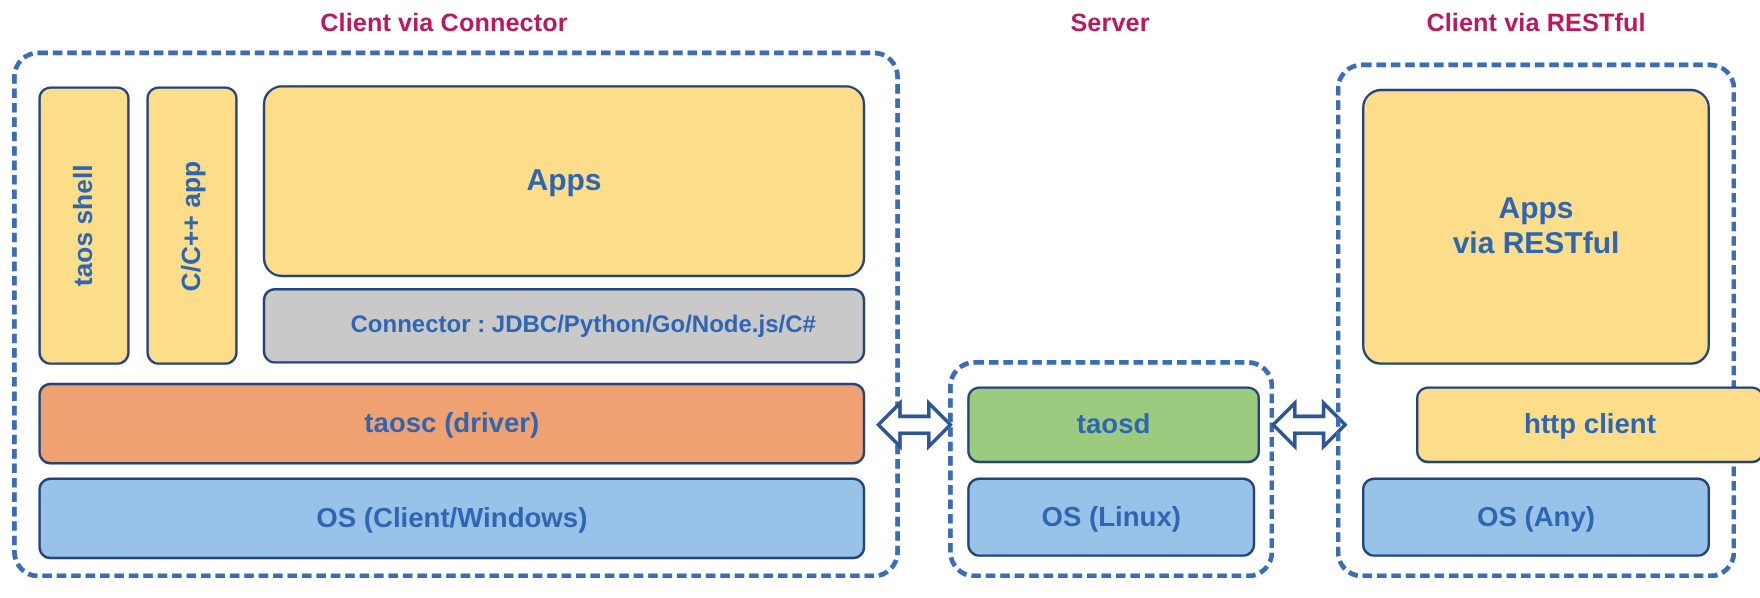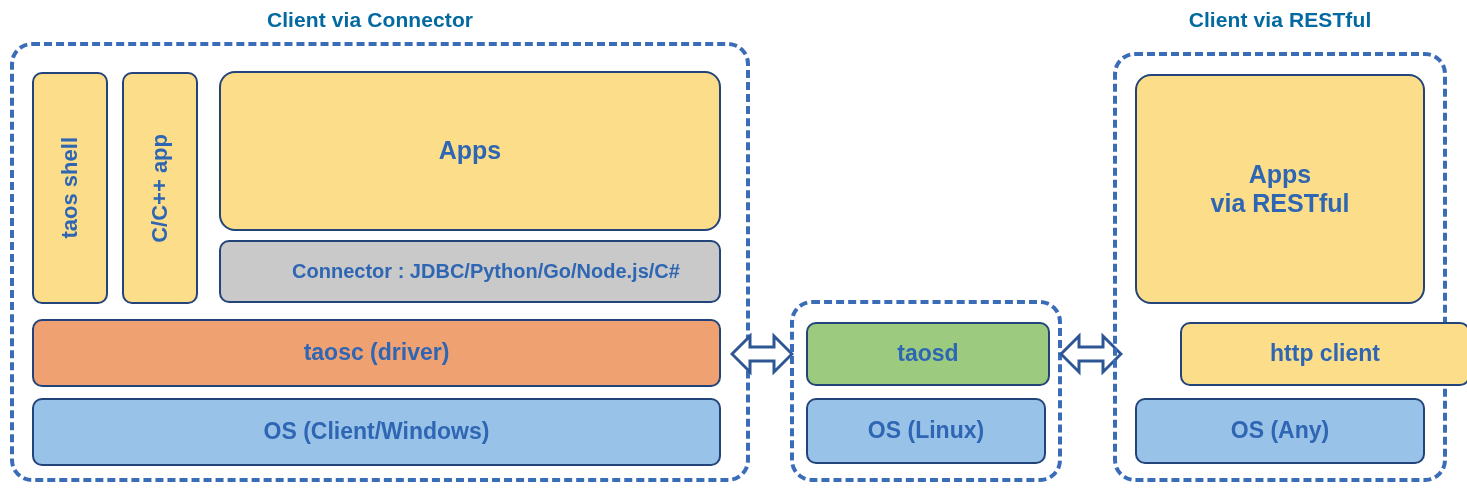--- a/index.html
+++ b/index.html
@@ -16,21 +16,21 @@
     height: 498px;
     background: #ffffff;
     overflow: hidden;
   }
 
   
   .section-title {
     position: absolute;
     font-size: 21px;
     font-weight: bold;
-    color: #0369a1;
+    color: #be185d;
     text-align: center;
     white-space: nowrap;
     letter-spacing: 0.1px;
   }
 
   
   .group {
     position: absolute;
     border: 4px dashed #3a6cb8;
     border-radius: 22px;
@@ -72,20 +72,21 @@
   }
   .arrow svg { display: block; }
 </style>
 </head>
 <body>
 
 <div id="canvas">
 
   <div class="section-title" style="left:155px; top:8px; width:430px;">Client via Connector</div>
 
+  <div class="section-title" style="left:810px; top:8px; width:230px;">Server</div>
 
   <div class="section-title" style="left:1110px; top:8px; width:340px;">Client via RESTful</div>
 
   <div class="group" style="left:10px; top:42px; width:740px; height:440px;"></div>
 
   <div class="node fill-yellow" style="left:32px; top:72px; width:76px; height:232px; font-size:22px;">
     <span class="vertical-text">taos shell</span>
   </div>
 
   <div class="node fill-yellow" style="left:122px; top:72px; width:76px; height:232px; font-size:22px;">

